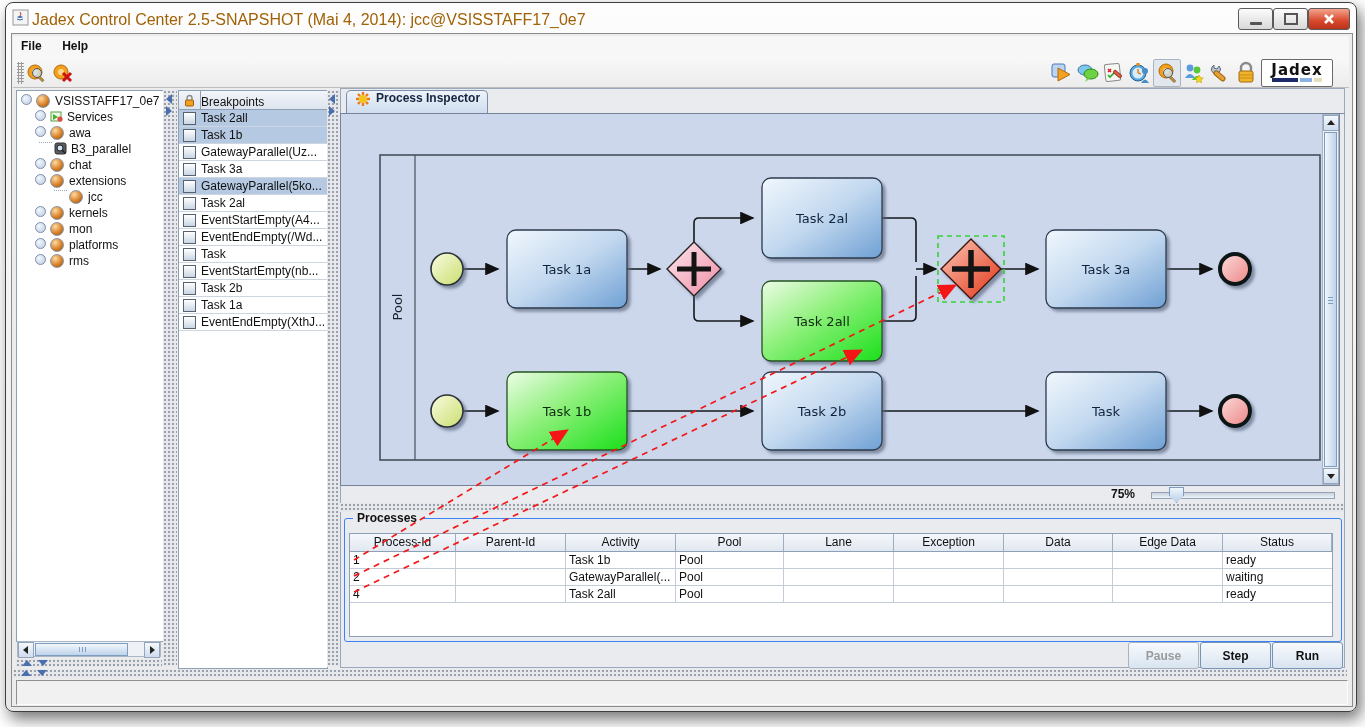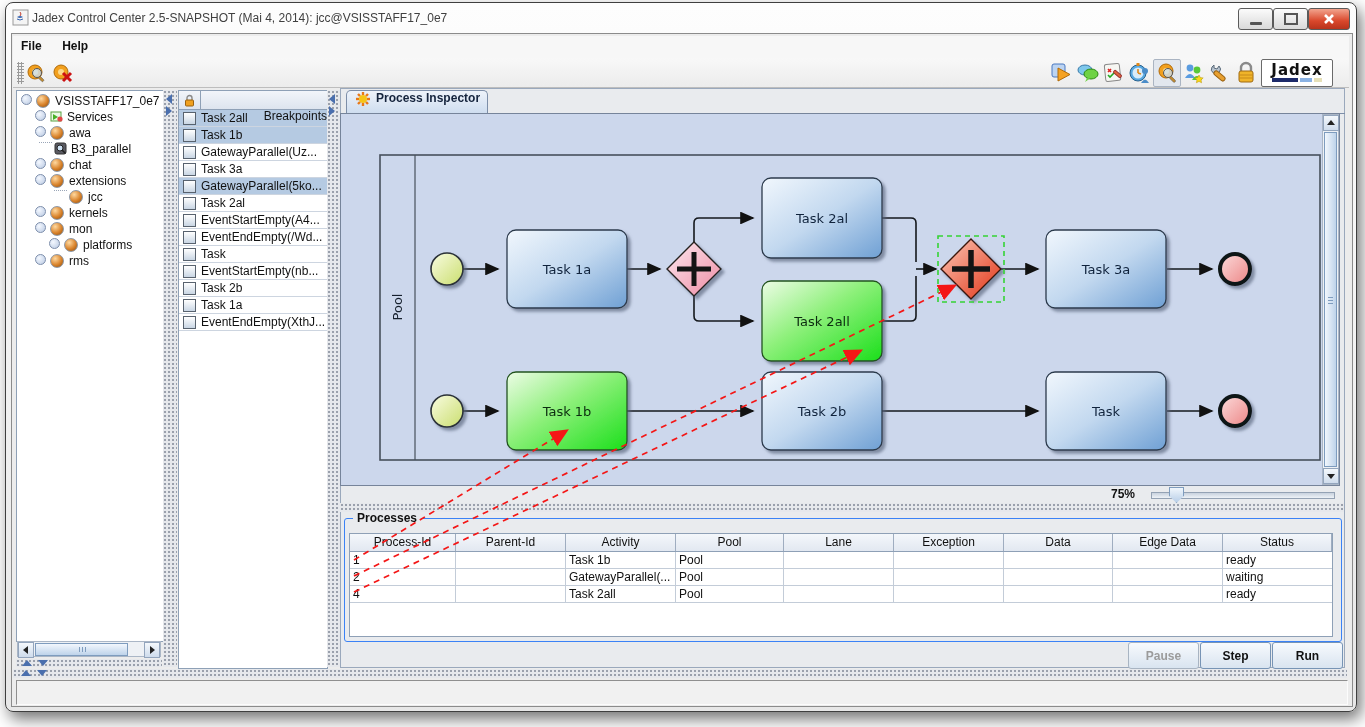--- a/index.html
+++ b/index.html
@@ -2,21 +2,21 @@
 <html><head>
 <meta charset="utf-8">
 <style>
   html,body{margin:0;padding:0;width:1365px;height:727px;overflow:hidden;background:#ffffff;
     font-family:"Liberation Sans",sans-serif;-webkit-font-smoothing:antialiased;}
   .abs{position:absolute;}
   
   #frame{position:absolute;left:5px;top:2px;width:1350px;height:708px;border:1px solid #3f3f3f;
     border-radius:8px;background:linear-gradient(#fdfdfd,#e7e7e7);box-shadow:4px 7px 16px rgba(0,0,0,.55);}
   #client{position:absolute;left:11px;top:33px;width:1340px;height:672px;border:1px solid #8b8b8b;background:#ececec;}
-  .titlebar-text{position:absolute;left:32px;top:11px;font-size:12px;color:#404040;}
+  .titlebar-text{position:absolute;left:32px;top:11px;font-size:16px;color:#a16207;}
   .winbtn{position:absolute;top:8px;height:20px;border:1px solid #5a5a5a;border-radius:3px;
     background:linear-gradient(#fbfbfb,#d9d9d9);display:flex;align-items:center;justify-content:center;}
   .winbtn.close{background:linear-gradient(#f2a48e,#d9472b 60%,#b8331c);}
   
   #menubar{position:absolute;left:13px;top:36px;width:1336px;height:22px;background:#f7f7f7;}
   .menu-item{display:inline-block;padding:3px 8px;font-size:12px;font-weight:bold;color:#111;}
   #toolbar{position:absolute;left:13px;top:58px;width:1336px;height:29px;background:linear-gradient(#f8f8f8,#ececec);
     border-bottom:1px solid #bdbdbd;display:flex;align-items:center;}
   .grip{width:7px;height:22px;margin-left:4px;background-image:radial-gradient(circle,#9a9a9a 1px,transparent 1.2px);background-size:3px 3px;}
   .tbtn{width:26px;height:26px;display:flex;align-items:center;justify-content:center;}
@@ -249,21 +249,21 @@
     <div class="tree-row" style="padding-left:18px">
       <span class="handle"></span>
       <span class="sphere"></span>
       <span class="tree-label">kernels</span>
     </div>
     <div class="tree-row" style="padding-left:18px">
       <span class="handle"></span>
       <span class="sphere"></span>
       <span class="tree-label">mon</span>
     </div>
-    <div class="tree-row" style="padding-left:32px">
+    <div class="tree-row" style="padding-left:18px">
       <span class="handle"></span>
       <span class="sphere"></span>
       <span class="tree-label">platforms</span>
     </div>
     <div class="tree-row" style="padding-left:18px">
       <span class="handle"></span>
       <span class="sphere"></span>
       <span class="tree-label">rms</span>
     </div>
   </div>
@@ -295,21 +295,21 @@
 </div>
 
 <div class="panel" style="left:178px;top:90px;width:148px;height:577px;overflow:hidden">
   <div class="bp-header">
     <div class="bp-lockcol">
       <svg width="11" height="13">
         <path d="M3 6 v-2 a2.5 2.5 0 0 1 5 0 v2" fill="none" stroke="#8a8a8a" stroke-width="1.4"></path>
         <rect x="1.5" y="6" width="8" height="6" rx="1" fill="#f0a01e" stroke="#9a6210"></rect>
       </svg>
     </div>
-    <div style="flex:1;text-align:right;padding-top:18px;color:#111">Breakpoints</div>
+    <div style="flex:1;text-align:left;padding-top:4px;color:#111">Breakpoints</div>
   </div>
   <div class="bp-row sel">
       <span class="bp-cb"></span>
       <span>Task 2all</span>
     </div>
   <div class="bp-row sel">
       <span class="bp-cb"></span>
       <span>Task 1b</span>
     </div>
   <div class="bp-row">

